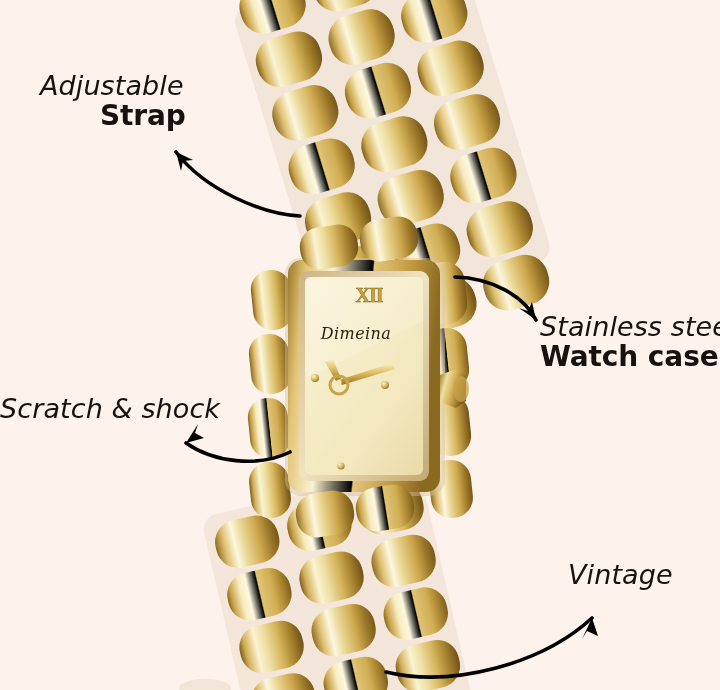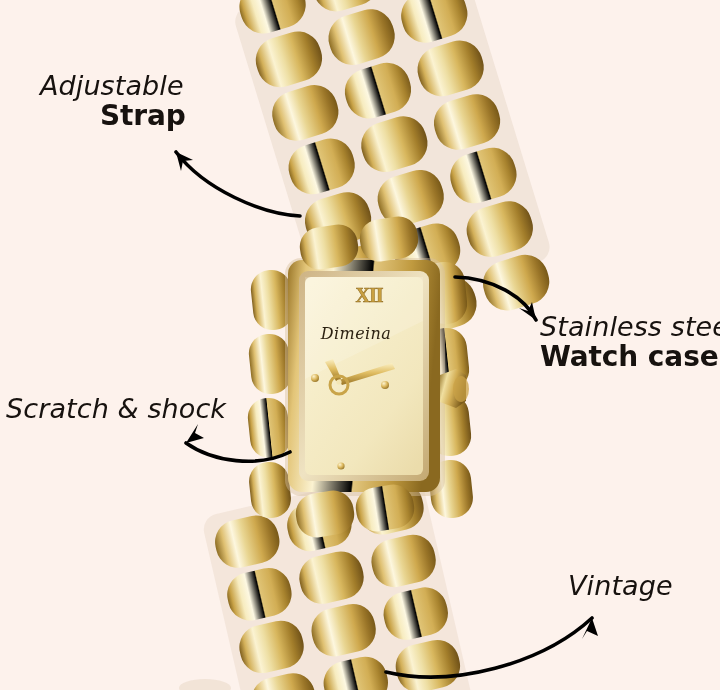--- a/index.html
+++ b/index.html
@@ -40,23 +40,23 @@
     font-weight: 700;
     font-size: 28px;
     letter-spacing: -0.1px;
   }
   #callout-strap       { left: 40px;  top: 72px; }
   #callout-strap .lead { margin-left: 0px; }
   #callout-strap .emph { margin-left: 60px; }
 
   #callout-case        { left: 540px; top: 313px; }
 
-  #callout-glass       { left: 6px;   top: 395px; }
-
-  #callout-style       { left: 568px; top: 561px; margin-top: 11px; }
+  #callout-glass       { left: 0;   top: 395px; }
+
+  #callout-style       { left: 568px; top: 561px; }
   #callout-style .emph { margin-left: 2px; }
 </style>
 </head>
 <body>
 
 <div id="stage">
 
   <svg id="product-svg" viewBox="0 0 720 690">
     <defs>
 

